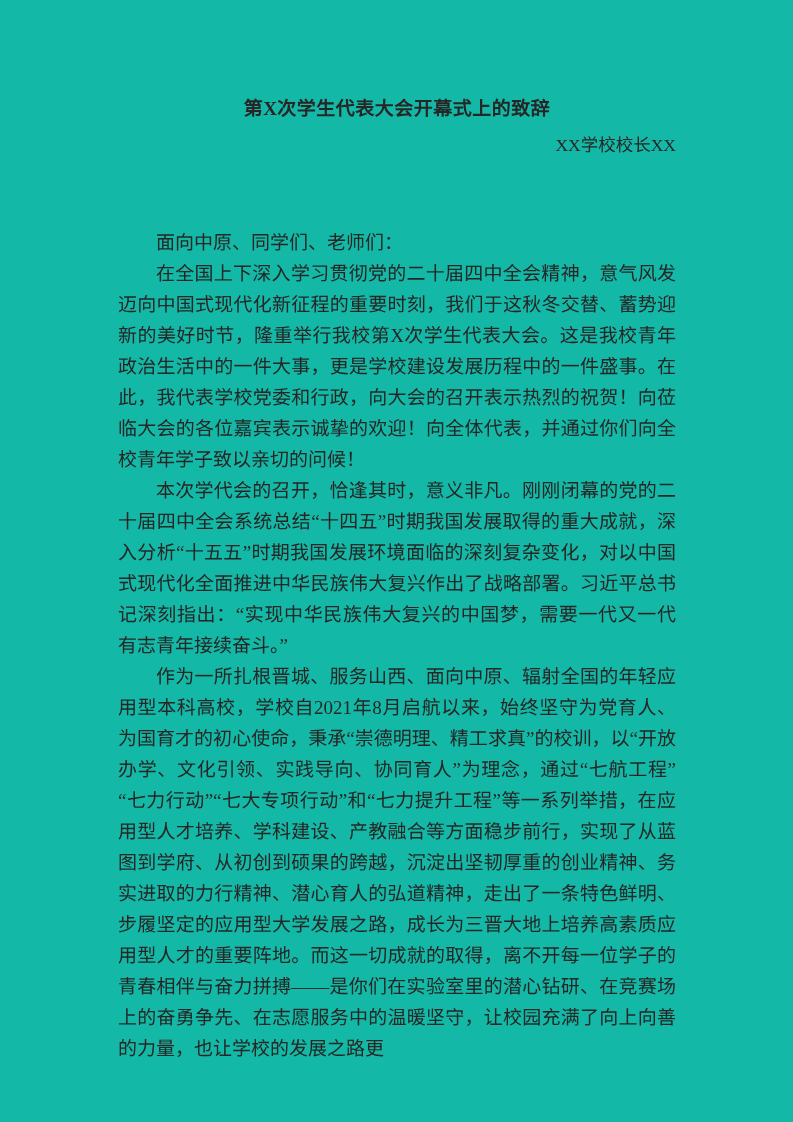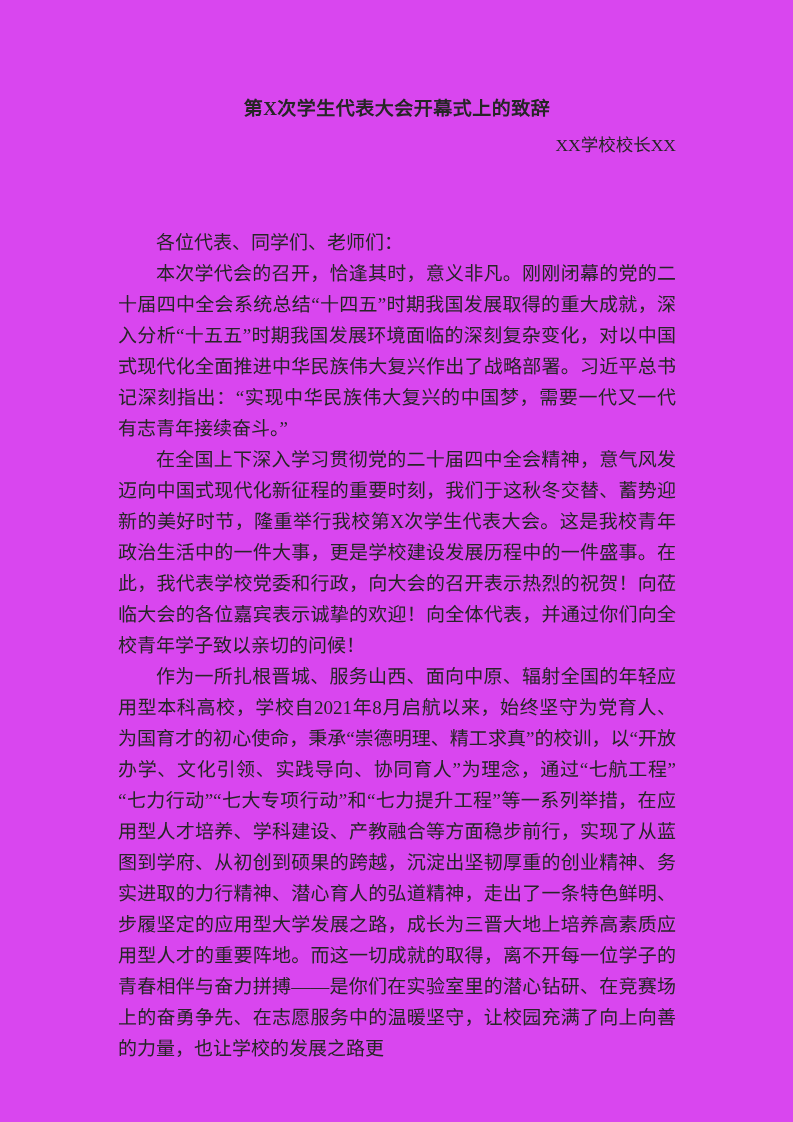--- a/index.html
+++ b/index.html
@@ -5,21 +5,21 @@
   html, body {
     margin: 0;
     padding: 0;
     background: #ffffff;
   }
   .page {
     position: relative;
     width: 793px;
     height: 1122px;
     margin: 0 auto;
-    background: #d946ef;
+    background: #14b8a6;
     box-sizing: border-box;
     padding: 96px 117px 0 118px;
     overflow: hidden;
     font-family: "Liberation Serif", "DejaVu Serif", serif;
     color: #262626;
   }
   .doc-title {
     text-align: center;
     font-size: 19px;
     font-weight: bold;
@@ -48,18 +48,18 @@
   }
 </style>
 </head>
 <body>
 
 <div class="page">
   <div class="doc-title">第X次学生代表大会开幕式上的致辞</div>
   <div class="doc-subtitle">XX学校校长XX</div>
 
   <div class="doc-body">
-    <p class="para salutation">各位代表、同学们、老师们：</p>
+    <p class="para salutation">面向中原、同学们、老师们：</p>
+    <p class="para">在全国上下深入学习贯彻党的二十届四中全会精神，意气风发迈向中国式现代化新征程的重要时刻，我们于这秋冬交替、蓄势迎新的美好时节，隆重举行我校第X次学生代表大会。这是我校青年政治生活中的一件大事，更是学校建设发展历程中的一件盛事。在此，我代表学校党委和行政，向大会的召开表示热烈的祝贺！向莅临大会的各位嘉宾表示诚挚的欢迎！向全体代表，并通过你们向全校青年学子致以亲切的问候！</p>
     <p class="para">本次学代会的召开，恰逢其时，意义非凡。刚刚闭幕的党的二十届四中全会系统总结“十四五”时期我国发展取得的重大成就，深入分析“十五五”时期我国发展环境面临的深刻复杂变化，对以中国式现代化全面推进中华民族伟大复兴作出了战略部署。习近平总书记深刻指出：“实现中华民族伟大复兴的中国梦，需要一代又一代有志青年接续奋斗。”</p>
-    <p class="para">在全国上下深入学习贯彻党的二十届四中全会精神，意气风发迈向中国式现代化新征程的重要时刻，我们于这秋冬交替、蓄势迎新的美好时节，隆重举行我校第X次学生代表大会。这是我校青年政治生活中的一件大事，更是学校建设发展历程中的一件盛事。在此，我代表学校党委和行政，向大会的召开表示热烈的祝贺！向莅临大会的各位嘉宾表示诚挚的欢迎！向全体代表，并通过你们向全校青年学子致以亲切的问候！</p>
     <p class="para">作为一所扎根晋城、服务山西、面向中原、辐射全国的年轻应用型本科高校，学校自2021年8月启航以来，始终坚守为党育人、为国育才的初心使命，秉承“崇德明理、精工求真”的校训，以“开放办学、文化引领、实践导向、协同育人”为理念，通过“七航工程”“七力行动”“七大专项行动”和“七力提升工程”等一系列举措，在应用型人才培养、学科建设、产教融合等方面稳步前行，实现了从蓝图到学府、从初创到硕果的跨越，沉淀出坚韧厚重的创业精神、务实进取的力行精神、潜心育人的弘道精神，走出了一条特色鲜明、步履坚定的应用型大学发展之路，成长为三晋大地上培养高素质应用型人才的重要阵地。而这一切成就的取得，离不开每一位学子的青春相伴与奋力拼搏——是你们在实验室里的潜心钻研、在竞赛场上的奋勇争先、在志愿服务中的温暖坚守，让校园充满了向上向善的力量，也让学校的发展之路更</p>
   </div>
 </div>
 
 </body></html>

